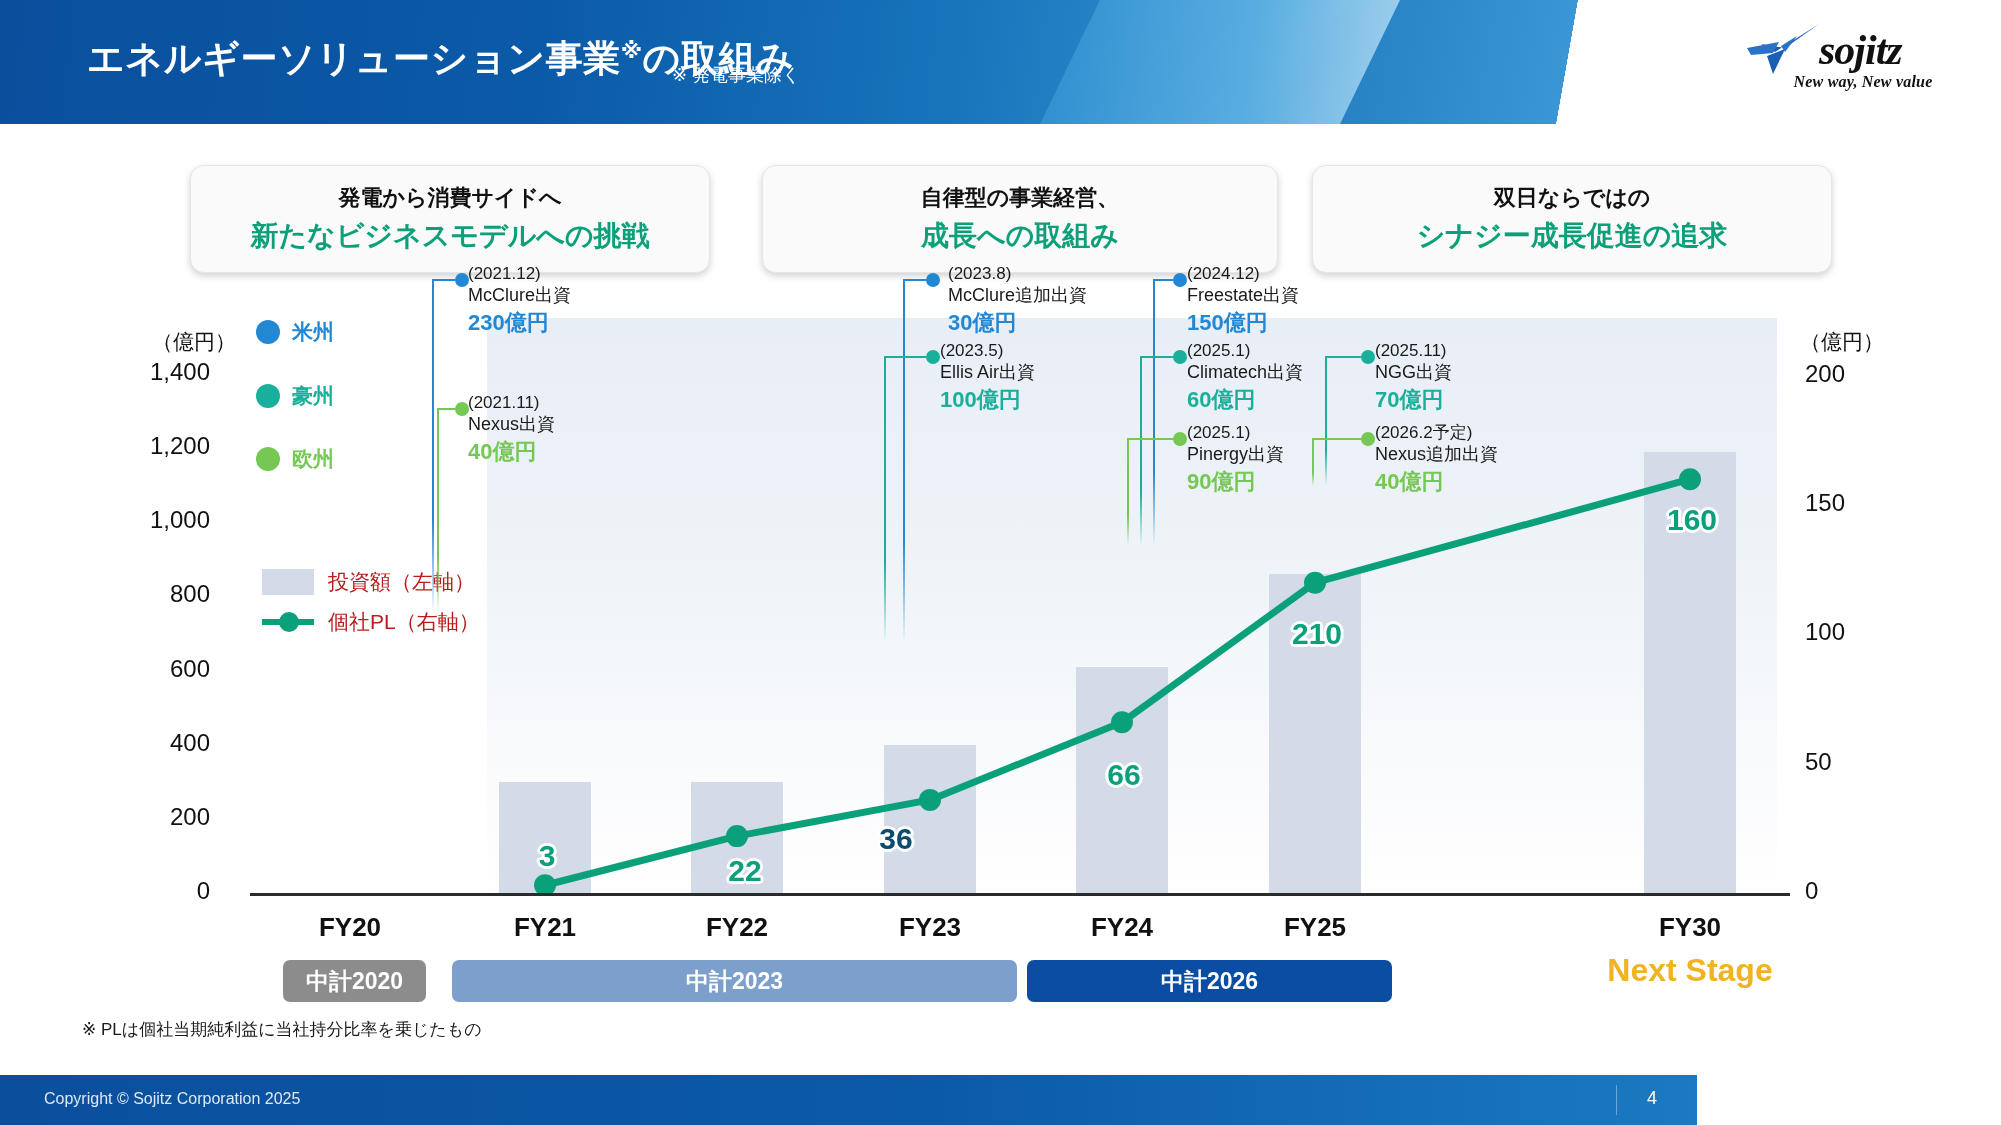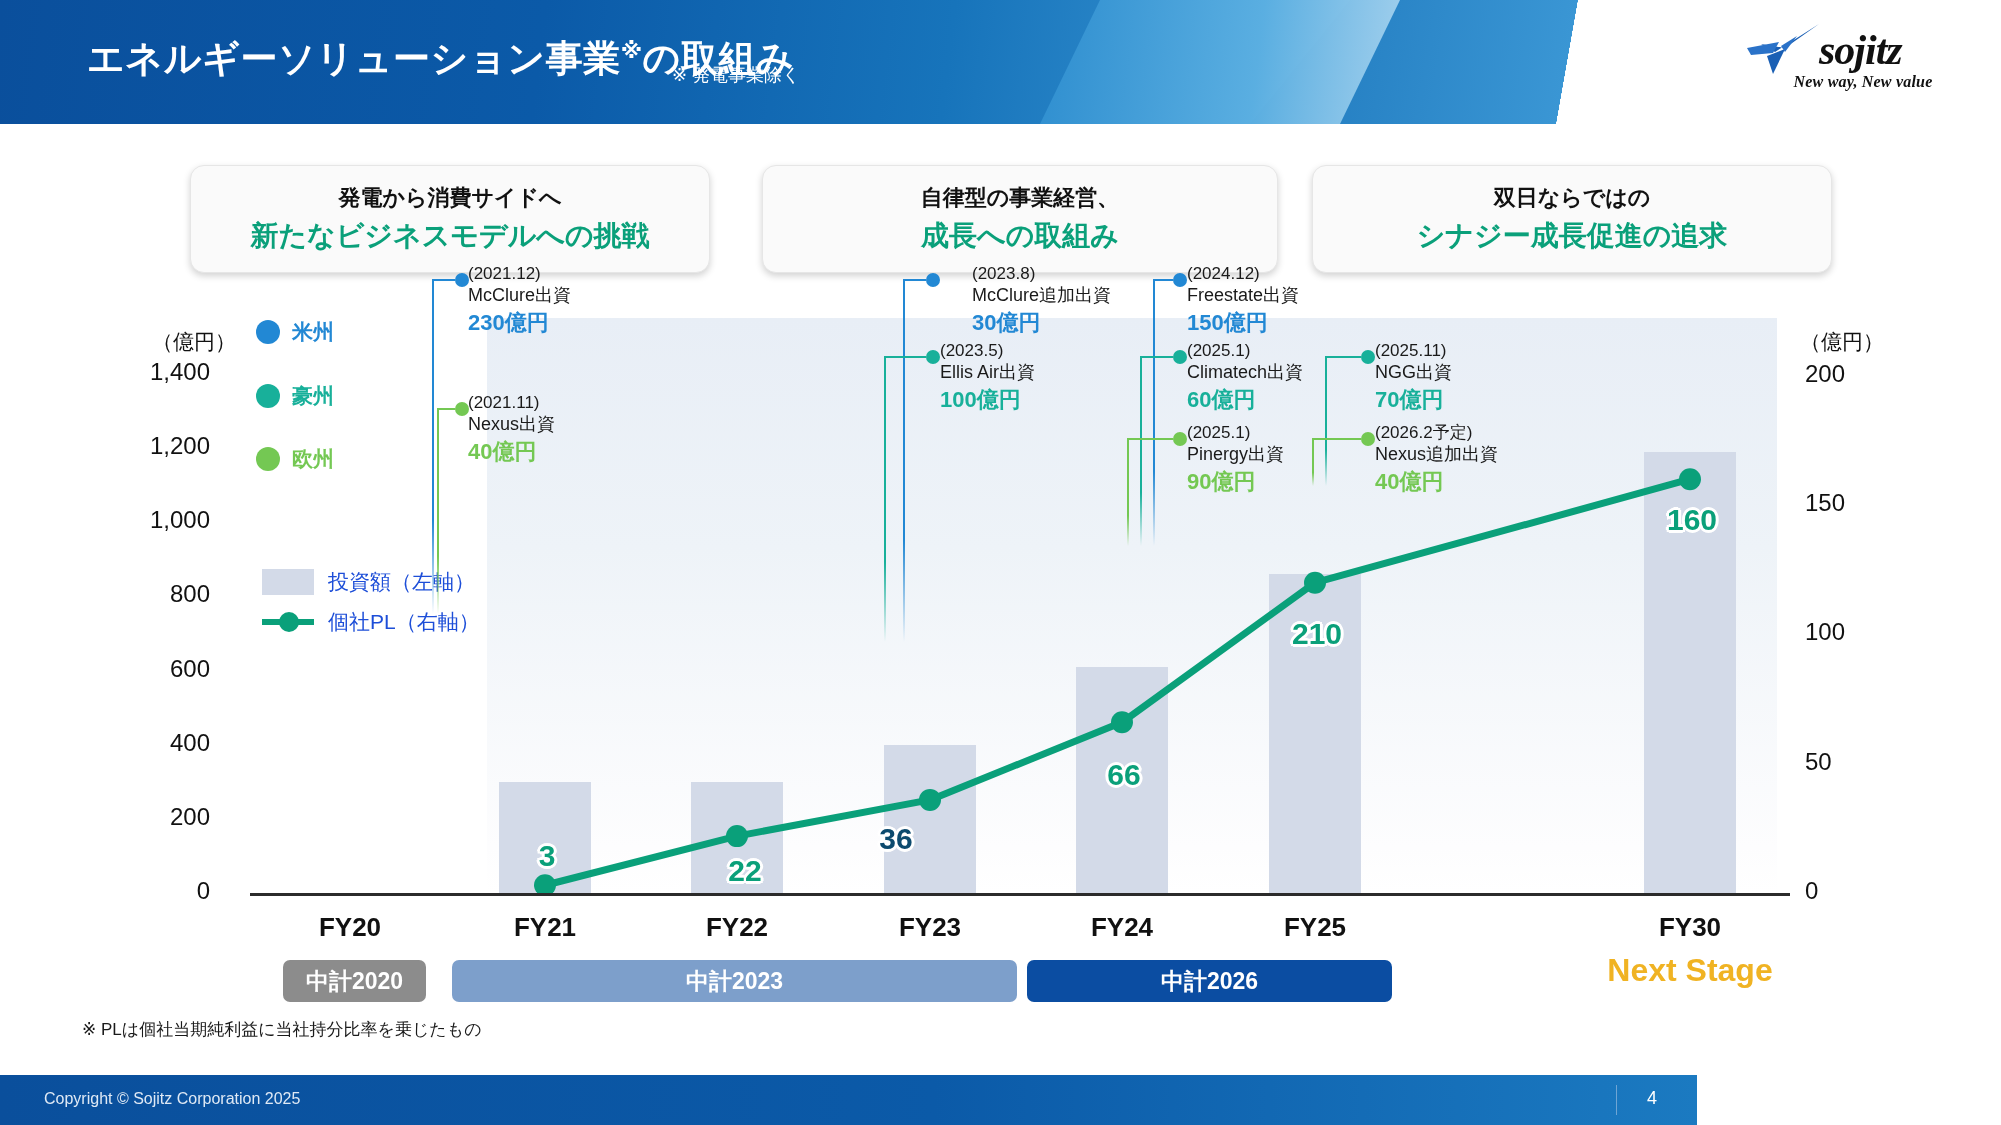--- a/index.html
+++ b/index.html
@@ -96,21 +96,21 @@
   .series-row { display:flex; align-items:center; height:40px; }
   .sw-bar { width:52px; height:26px; background:#d3dae8; }
   .sw-line { width:52px; height:0; position:relative; }
   .sw-line::before{
     content:""; position:absolute; left:0; top:-3px; width:52px; height:6px; background:#0aa07a;
   }
   .sw-line::after{
     content:""; position:absolute; left:17px; top:-10px; width:20px; height:20px;
     border-radius:50%; background:#0aa07a;
   }
-  .series-lab { font-size:21px; color:#1d4ed8; margin-left:14px; }
+  .series-lab { font-size:21px; color:#b91c1c; margin-left:14px; }
 
   
   .bar { position:absolute; background:#d3dae8; bottom:0; }
   .bars-wrap { position:absolute; left:0; top:0; width:2001px; height:594px; }
 
   
   .line-svg { position:absolute; left:0; top:0; width:2001px; height:594px; pointer-events:none; }
   .pt-label {
     position:absolute; font-size:30px; font-weight:bold; color:#0aa07a;
     -webkit-text-stroke:4px #ffffff; paint-order:stroke fill;
@@ -279,21 +279,21 @@
       <div class="leader" style="left: 432px; top: -21px; width: 23px; height: 2px; background: rgb(34, 136, 212);"></div>
       <div class="leader" style="left: 432px; top: -21px; width: 2px; height: 335px; background: linear-gradient(rgb(34, 136, 212) 0%, rgb(34, 136, 212) 72%, rgba(255, 255, 255, 0) 100%);"></div>
       <div class="anno" style="left: 468px; top: 92px;">
         <div class="a-date">(2021.11)</div>
         <div class="a-name">Nexus出資</div>
         <div class="a-amt" style="color: rgb(116, 200, 83);">40億円</div>
       </div>
       <div class="anno-dot" style="left: 455px; top: 102px; background: rgb(116, 200, 83);"></div>
       <div class="leader" style="left: 437px; top: 108px; width: 18px; height: 2px; background: rgb(116, 200, 83);"></div>
       <div class="leader" style="left: 437px; top: 108px; width: 2px; height: 206px; background: linear-gradient(rgb(116, 200, 83) 0%, rgb(116, 200, 83) 72%, rgba(255, 255, 255, 0) 100%);"></div>
-      <div class="anno" style="left: 972px; top: -37px;">
+      <div class="anno" style="left: 948px; top: -37px;">
         <div class="a-date">(2023.8)</div>
         <div class="a-name">McClure追加出資</div>
         <div class="a-amt" style="color: rgb(34, 136, 212);">30億円</div>
       </div>
       <div class="anno-dot" style="left: 926px; top: -27px; background: rgb(34, 136, 212);"></div>
       <div class="leader" style="left: 903px; top: -21px; width: 23px; height: 2px; background: rgb(34, 136, 212);"></div>
       <div class="leader" style="left: 903px; top: -21px; width: 2px; height: 363px; background: linear-gradient(rgb(34, 136, 212) 0%, rgb(34, 136, 212) 72%, rgba(255, 255, 255, 0) 100%);"></div>
       <div class="anno" style="left: 940px; top: 40px;">
         <div class="a-date">(2023.5)</div>
         <div class="a-name">Ellis Air出資</div>

